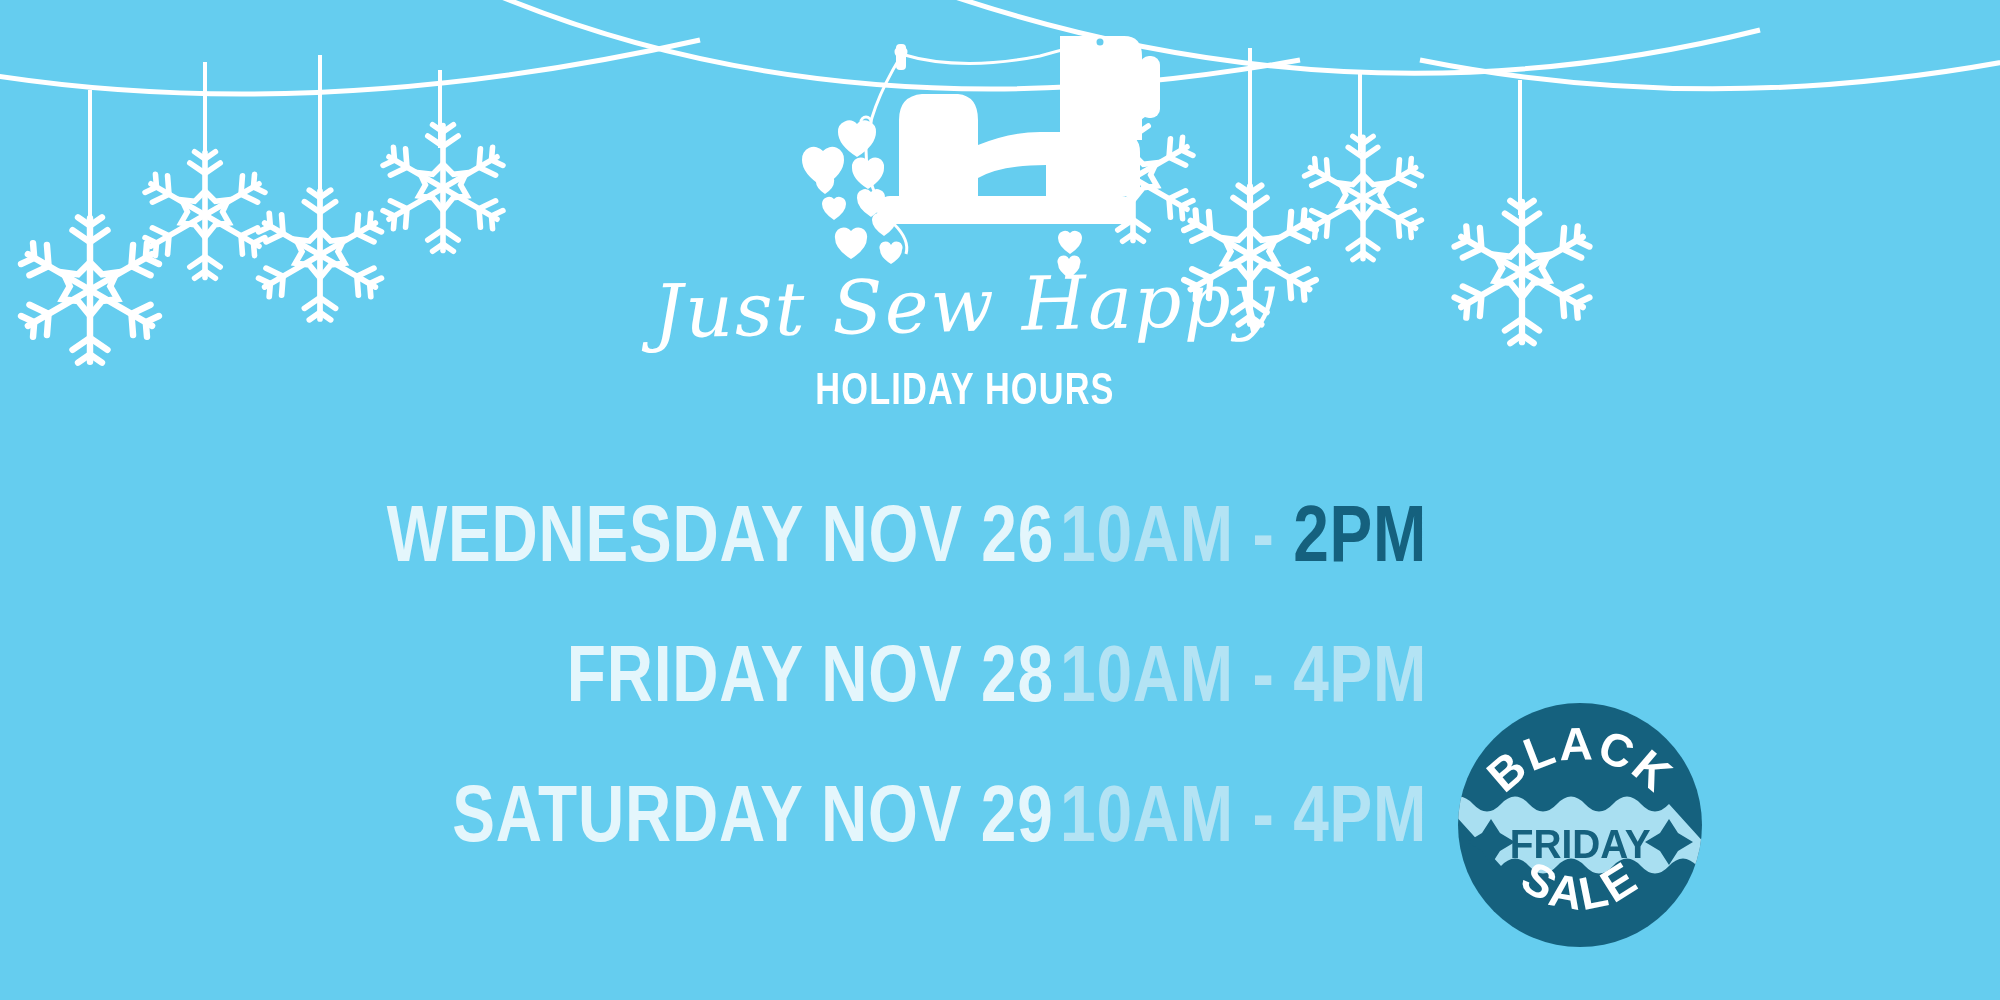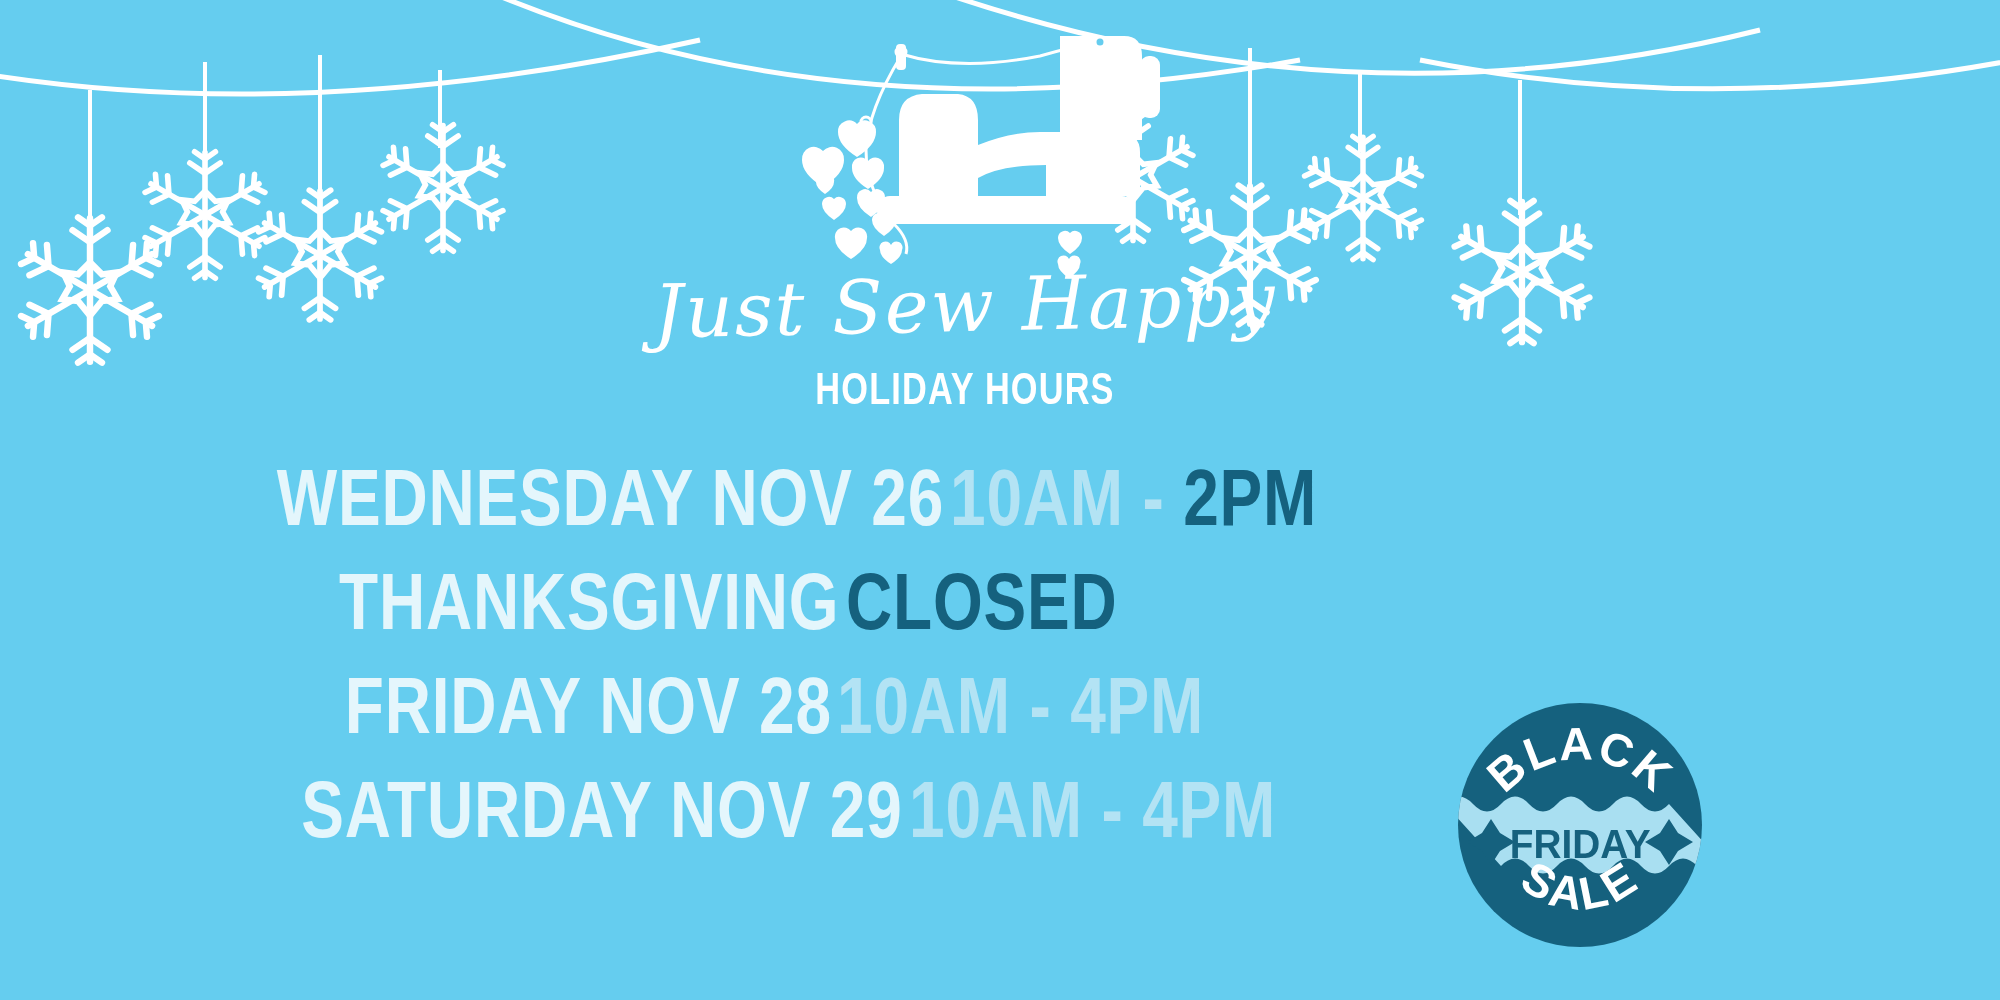--- a/index.html
+++ b/index.html
@@ -36,23 +36,24 @@
     color:#ffffff;
     transform:scaleX(.78);
     white-space:nowrap;
   }
 
   
   #hours{
     position:absolute;left:0;top:452px;width:1490px;
   }
   .hours-row{
-    display:flex;align-items:baseline;justify-content:center;
+    display:flex;align-items:baseline;justify-content:flex-end;
     height:104px;
     white-space:nowrap;
+    margin-top:36px;
   }
   .day{
     font-family:"Liberation Sans Narrow","Liberation Sans", sans-serif;
     font-weight:bold;
     font-size:80px;
     letter-spacing:1px;
     color:#e4f6fc;
     transform:scaleX(.80);
     transform-origin:right bottom;
     text-align:right;
@@ -230,24 +231,20 @@
     <div id="holiday-hours">HOLIDAY HOURS</div>
   </div>
 
   <div id="hours">
 
     <div class="hours-row">
       <span class="day">WEDNESDAY NOV 26</span>
       <span class="time time-cell"><span class="open">10AM - </span><span class="close-hl">2PM</span></span>
     </div>
 
-    <div class="hours-row">
-      <span class="day">THANKSGIVING</span>
-      <span class="time time-cell all-dark"><span class="open"></span><span class="close-hl">CLOSED</span></span>
-    </div>
 
     <div class="hours-row">
       <span class="day">FRIDAY NOV 28</span>
       <span class="time time-cell"><span class="open">10AM - 4PM</span><span class="close-hl"></span></span>
     </div>
 
     <div class="hours-row">
       <span class="day">SATURDAY NOV 29</span>
       <span class="time time-cell"><span class="open">10AM - 4PM</span><span class="close-hl"></span></span>
     </div>

